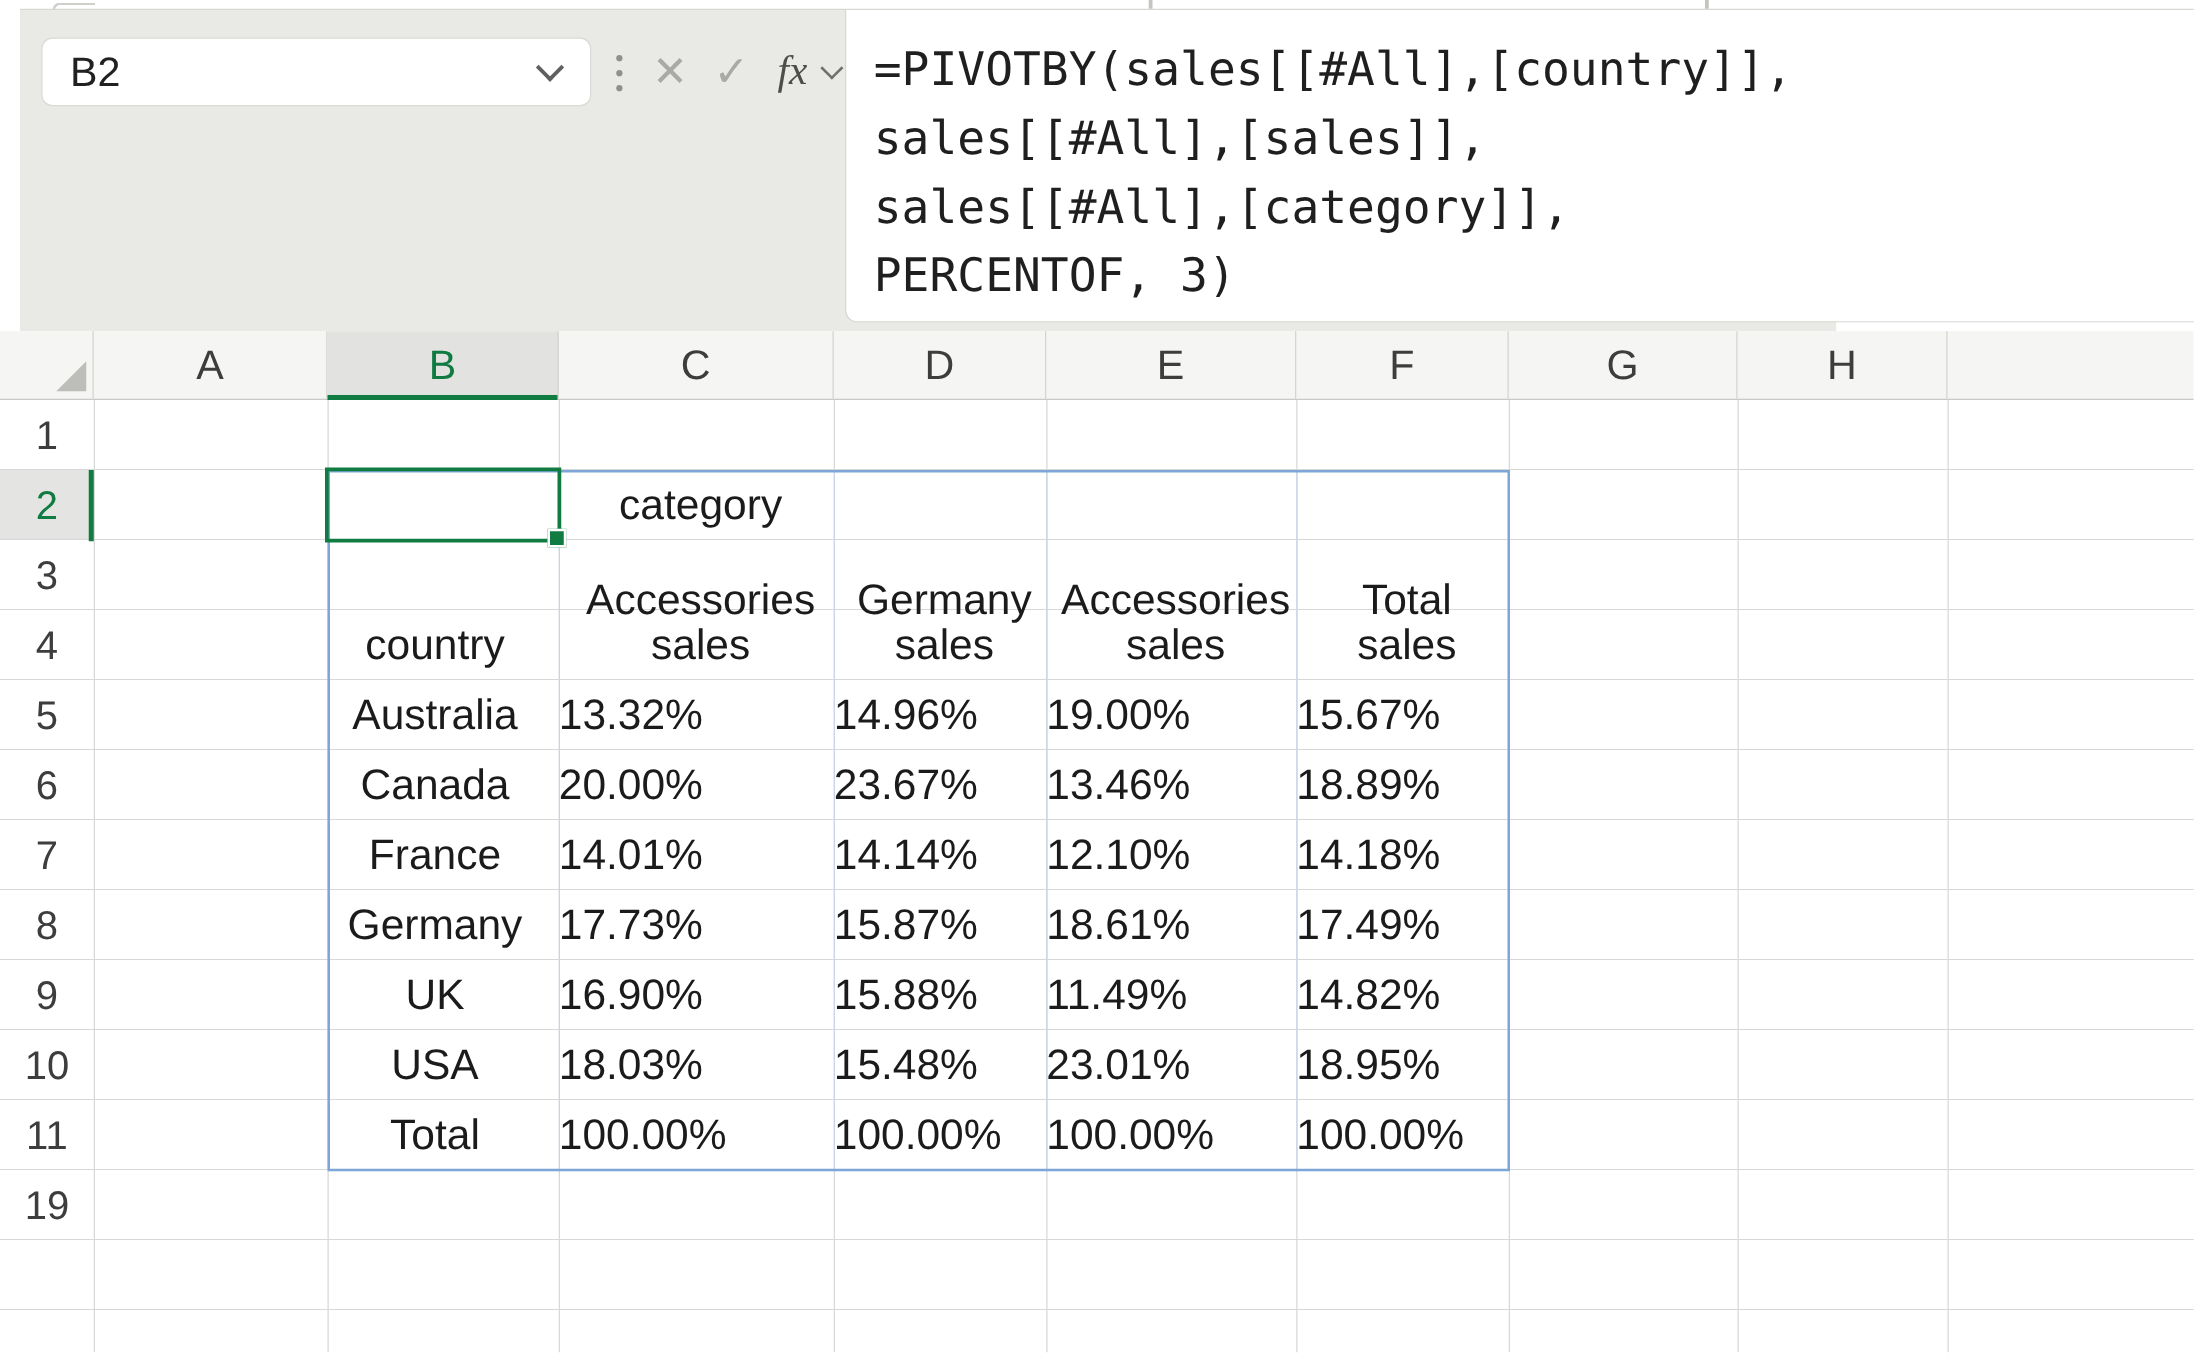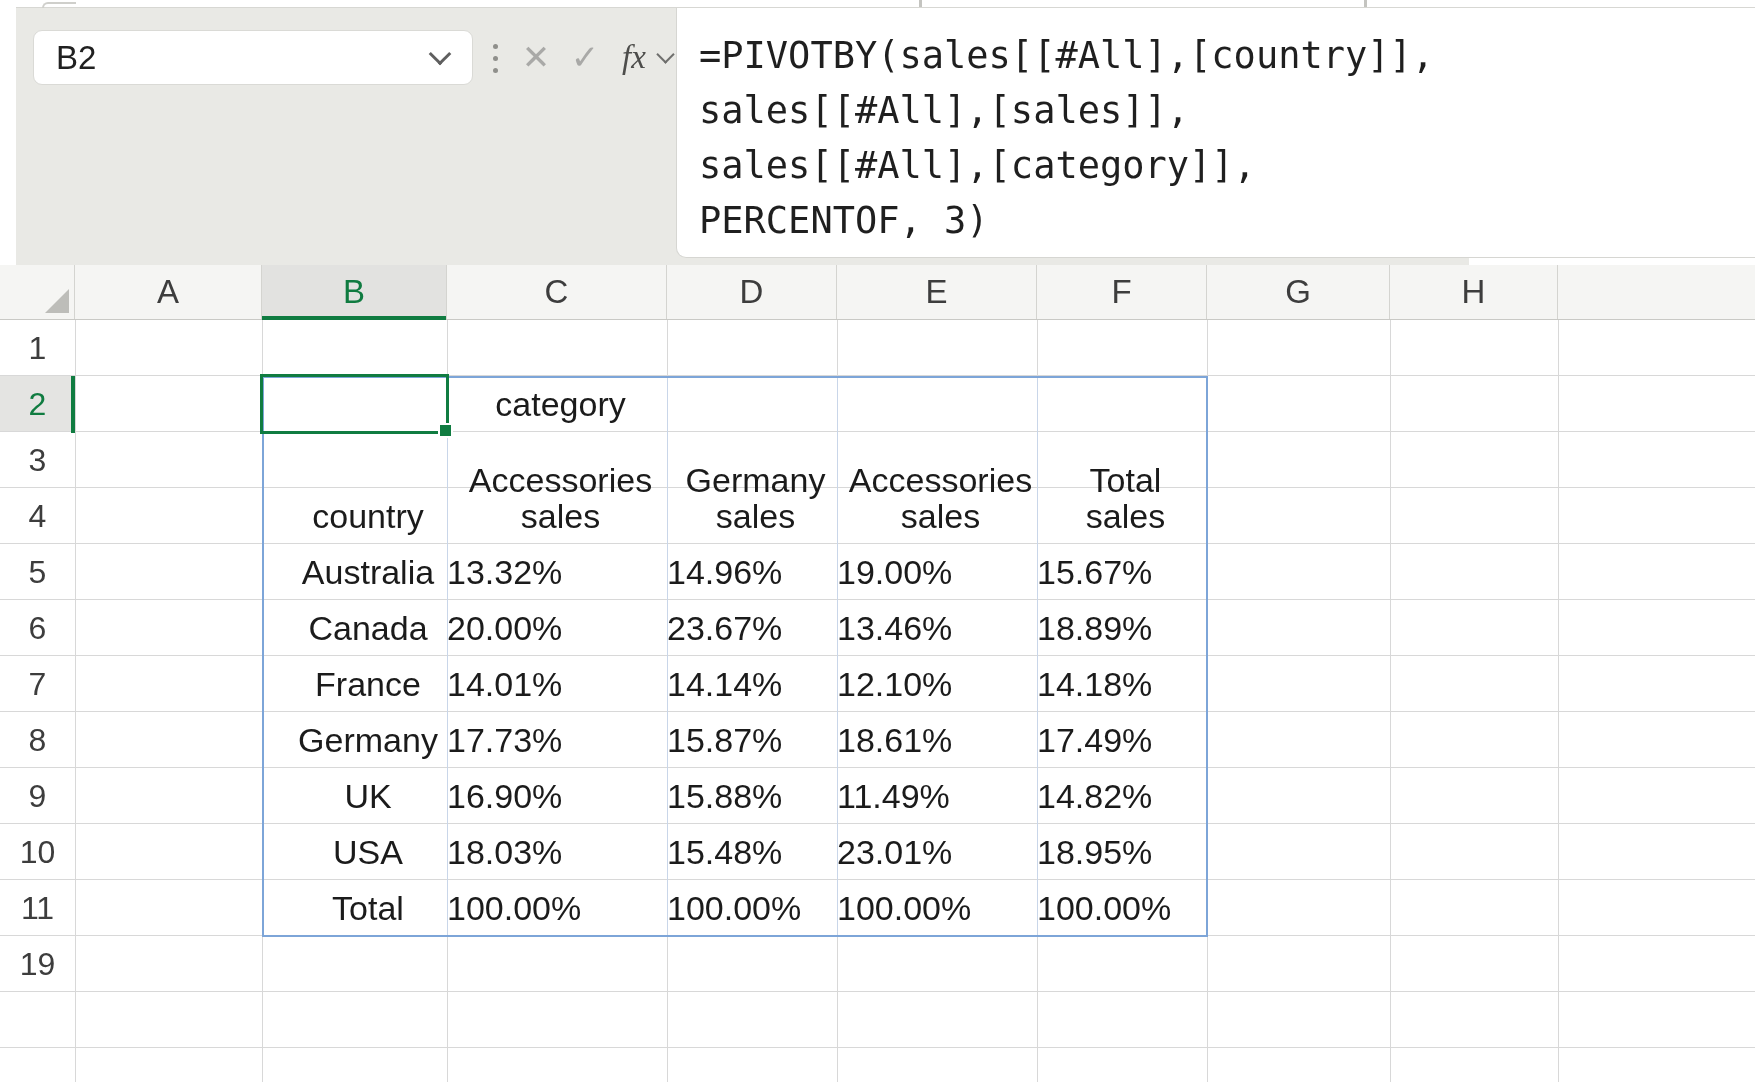--- a/index.html
+++ b/index.html
@@ -48,21 +48,21 @@
   .row-sel-bar{position:absolute;left:71px;top:376px;width:4px;height:57px;background:#107c41;}
 
   
   .spill{position:absolute;left:262px;top:376px;width:946px;height:561px;border:2px solid #7da5d8;box-sizing:border-box;}
   .spill-v{position:absolute;top:377px;height:559px;width:1px;background:#c9d6e9;}
 
   
   .cell{position:absolute;height:56px;line-height:56px;font-size:34px;color:#1b1b1b;white-space:nowrap;box-sizing:border-box;}
   .lft{text-align:center;padding-left:7px;}
   .rgt{text-align:left;padding-right:10px;}
-  .cB{left:272px;width:185px;} .cC{left:447px;width:220px;} .cD{left:667px;width:170px;} .cE{left:837px;width:200px;} .cF{left:1037px;width:170px;}
+  .cB{left:252px;width:185px;} .cC{left:447px;width:220px;} .cD{left:667px;width:170px;} .cE{left:837px;width:200px;} .cF{left:1037px;width:170px;}
   .r2{top:376px;} .r3{top:452px;} .r4{top:488px;} .r5{top:544px;} .r6{top:600px;} .r7{top:656px;} .r8{top:712px;} .r9{top:768px;} .r10{top:824px;} .r11{top:880px;}
 
   
   .sel-box{position:absolute;left:260px;top:374px;width:189px;height:60px;border:3px solid #107c41;box-sizing:border-box;background:transparent;}
   .fill-handle{position:absolute;right:-7px;bottom:-7px;width:11px;height:11px;background:#107c41;border:2px solid #ffffff;}
 </style>
 </head>
 <body>
 
 <div class="chrome">

